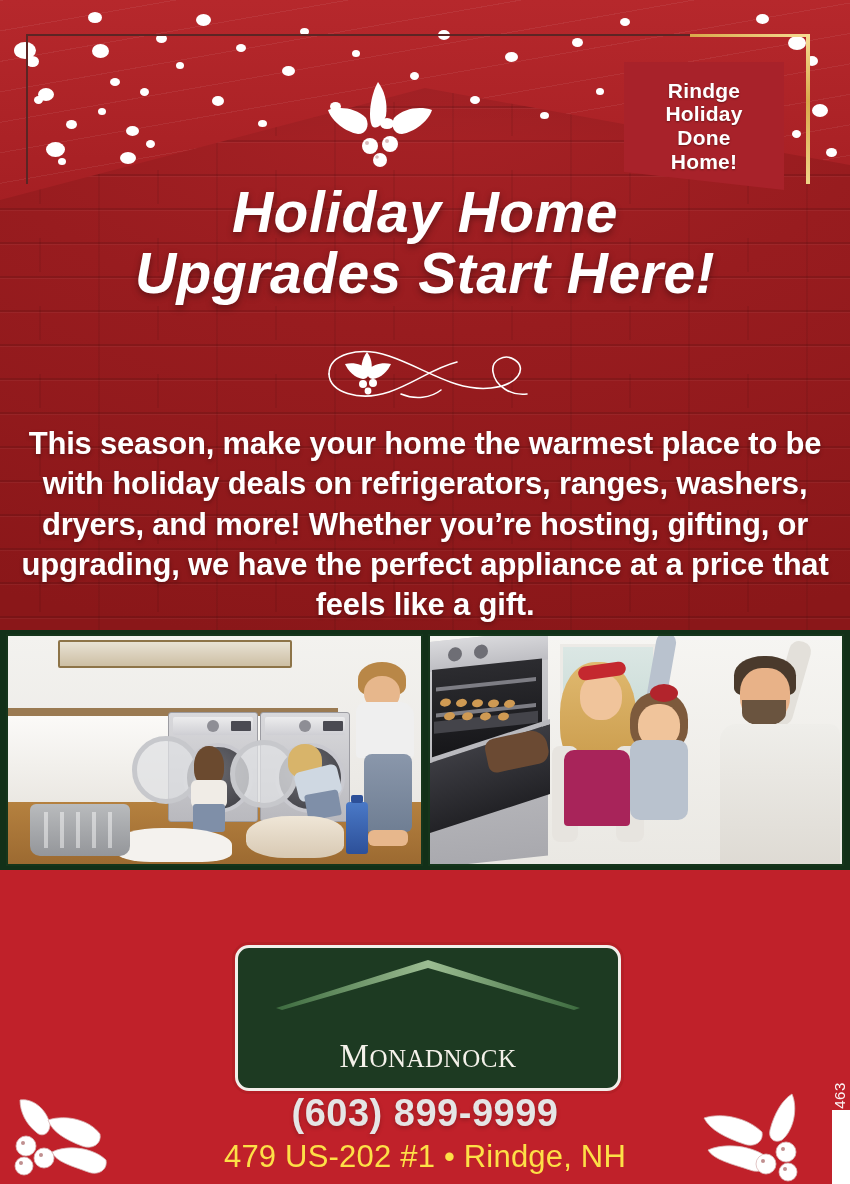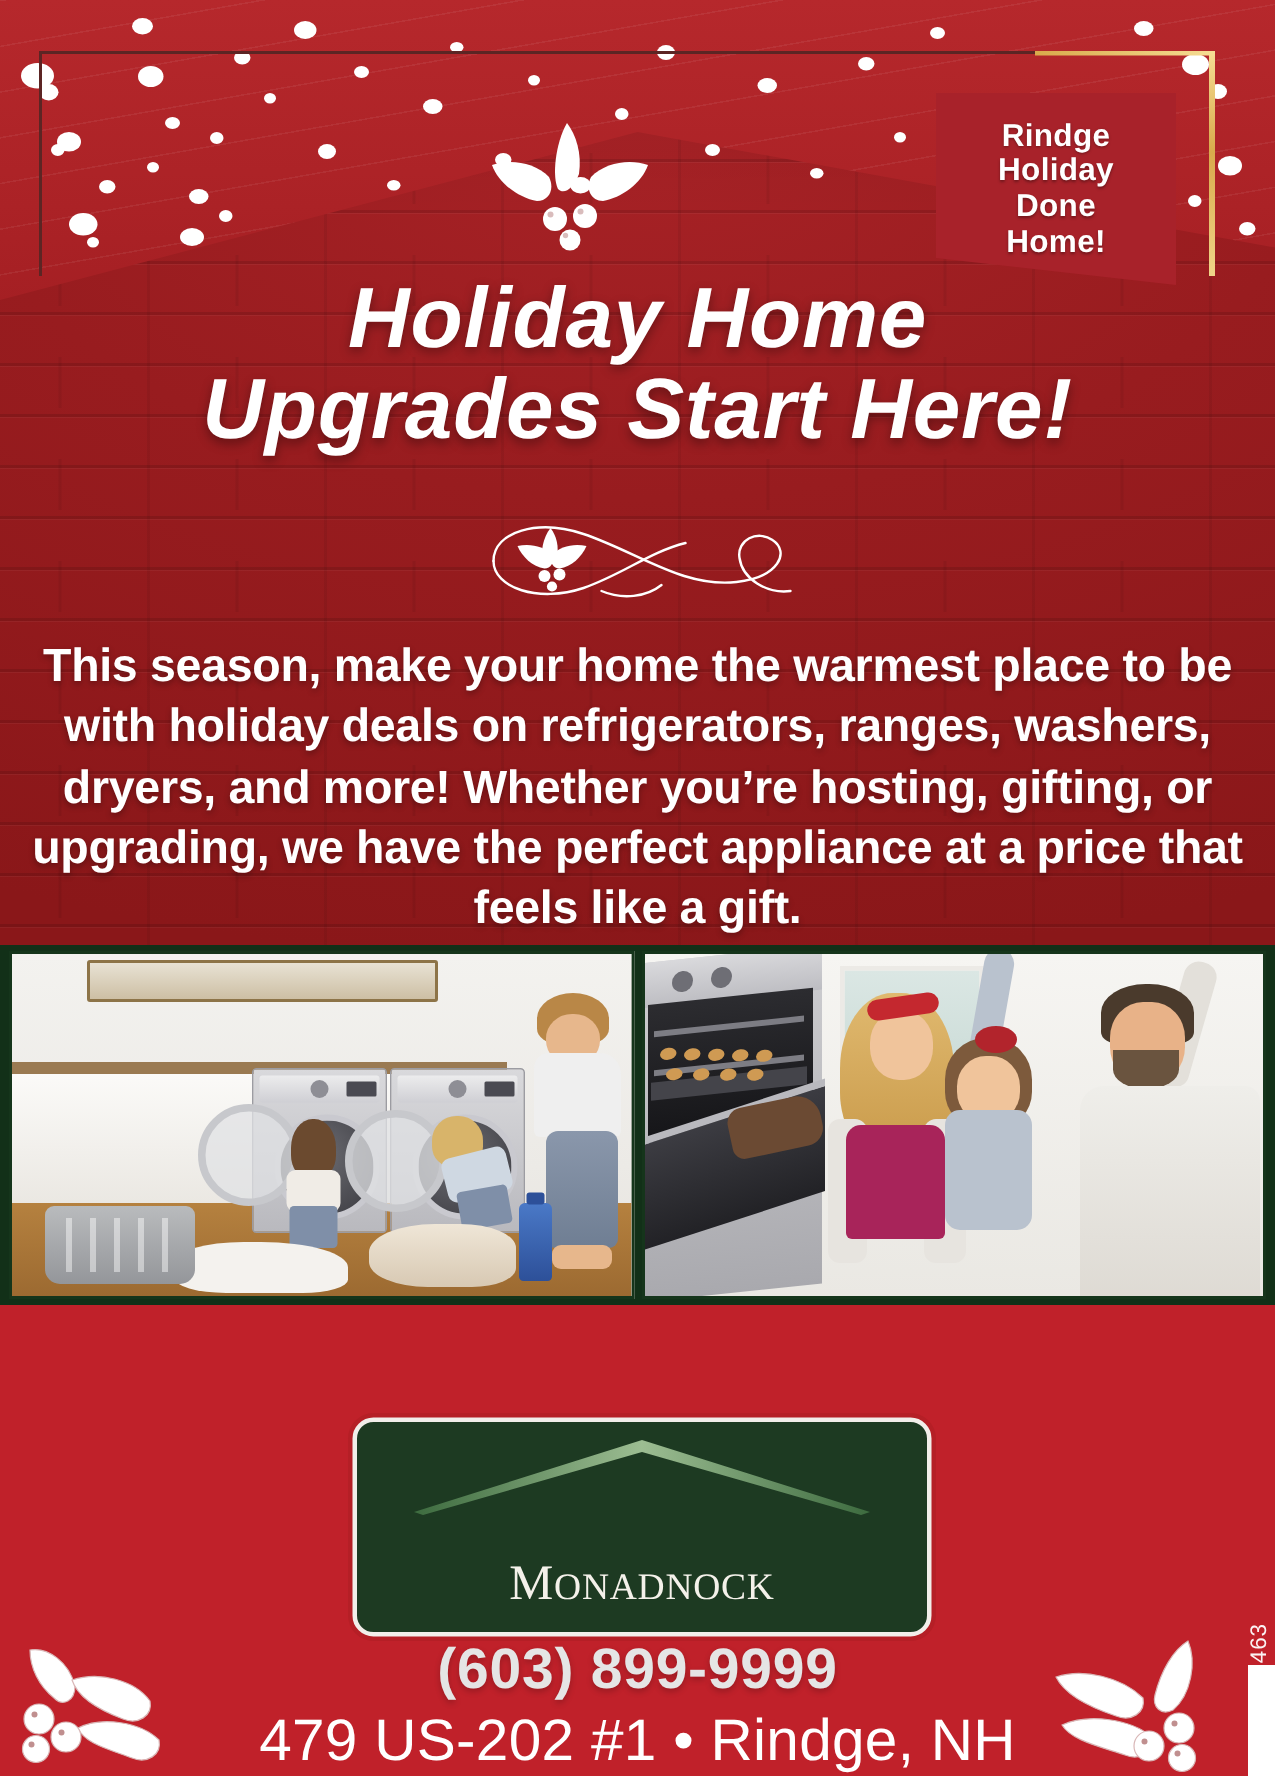--- a/index.html
+++ b/index.html
@@ -260,22 +260,22 @@
 
   
   .phone{
     position:absolute; left:0; top:1092px; width:850px;
     text-align:center; color:#e5e5e5; font-weight:bold;
     font-size:38px; letter-spacing:.5px;
     text-shadow:0 2px 4px rgba(0,0,0,.22);
   }
   .address{
     position:absolute; left:0; top:1139px; width:850px;
-    text-align:center; color:#ffffff;
-    font-size:39px; letter-spacing:.2px;
+    text-align:center; color:#fde047;
+    font-size:31px; letter-spacing:.2px;
   }
 
   
   .holly-bl{position:absolute;left:8px;top:1086px;width:128px;height:96px;}
   .holly-br{position:absolute;right:34px;top:1086px;width:128px;height:96px;}
   .code{
     position:absolute; right:2px; top:1082px;
     color:#fff; font-size:15px; letter-spacing:.6px;
     writing-mode:vertical-rl;
     transform:rotate(180deg);

